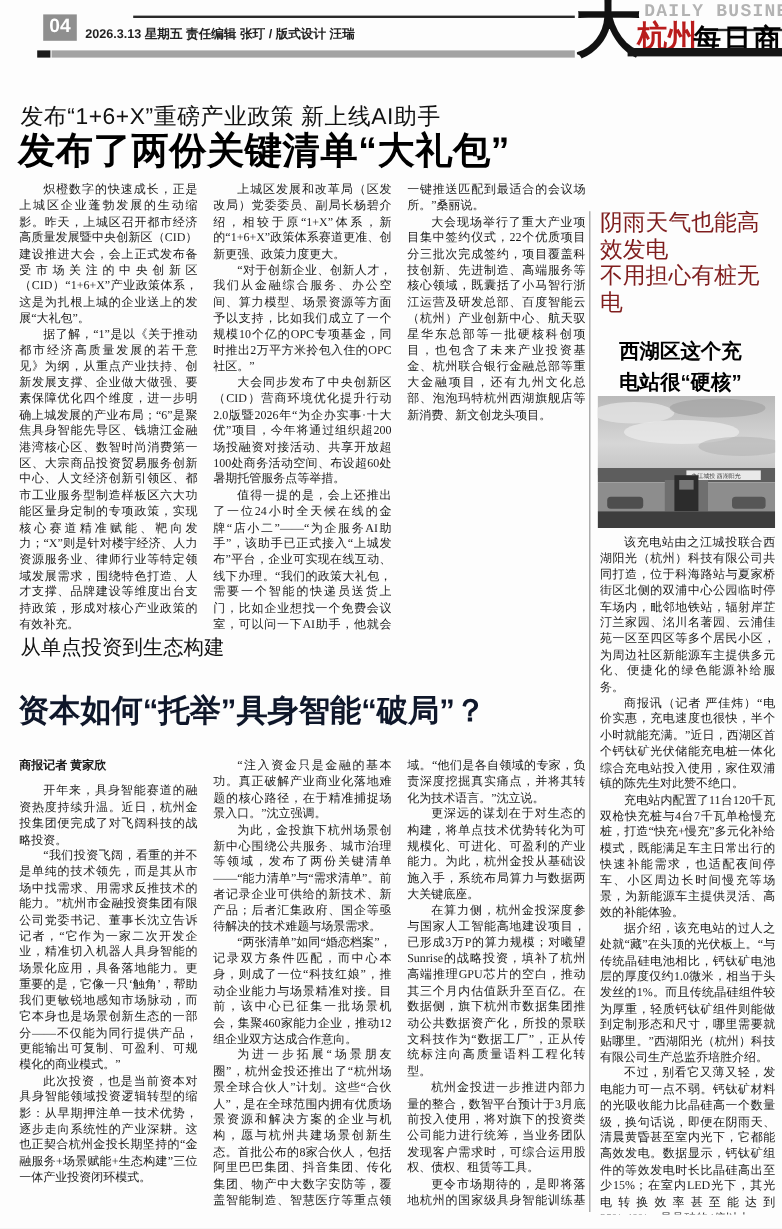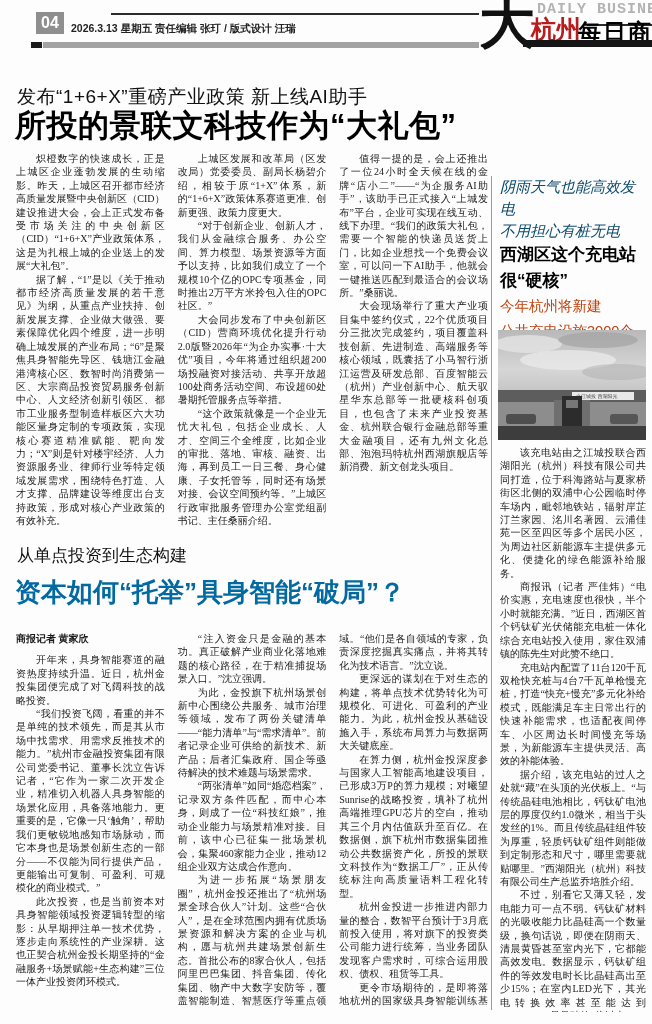--- a/index.html
+++ b/index.html
@@ -33,36 +33,36 @@
   .a1-headline{position:absolute;left:15px;top:105px;font-family:"Liberation Sans",sans-serif;
                font-size:31px;font-weight:900;color:#000;letter-spacing:0.5px;}
   .a1-body{position:absolute;left:16px;top:152px;width:472px;height:398px;
            column-count:3;column-gap:13px;column-fill:auto;overflow:hidden;}
 
   .body-copy p{margin:0;font-size:10px;line-height:13.4px;text-align:justify;
                text-indent:2em;color:#1b1b1b;}
   .body-copy p.byline{text-indent:0;font-weight:bold;margin-bottom:8px;font-size:10px;}
 
   
-  .a2-kicker{position:absolute;left:17px;top:544px;font-family:"Liberation Sans",sans-serif;
+  .a2-kicker{position:absolute;left:17px;top:528px;font-family:"Liberation Sans",sans-serif;
              font-size:17px;color:#111;}
   .a2-headline{position:absolute;left:15px;top:575px;font-family:"Liberation Sans",sans-serif;
-               font-size:26px;font-weight:900;color:#0369a1;text-align:center;}
+               font-size:26px;font-weight:900;color:#0f172a;text-align:center;}
   .a2-body{position:absolute;left:16px;top:632px;width:472px;height:378px;
            column-count:3;column-gap:13px;column-fill:auto;overflow:hidden;}
 
   
   .vdivider{position:absolute;left:491px;top:176px;width:1px;height:834px;background:#9a9a9a;}
 
   
   .a3{position:absolute;left:500px;top:176px;width:146px;}
-  .a3-kicker{font-family:"Liberation Sans",sans-serif;font-size:15px;color:#0c4a6e;
-             line-height:22px;margin:0;font-style:italic;}
+  .a3-kicker{font-family:"Liberation Sans",sans-serif;font-size:19px;color:#7f1d1d;
+             line-height:22px;margin:0;}
   .a3-headline{font-family:"Liberation Sans",sans-serif;font-size:17px;font-weight:900;
-               color:#000;line-height:26px;margin:0;}
+               color:#000;line-height:26px;margin:16px;}
   .a3-subhead{font-family:Liberation Sans, sans-serif;font-size:14.5px;color:#c2410c;
               line-height:25px;margin:0;}
   .a3-photo{position:absolute;left:498px;top:330px;width:148px;height:110px;display:block;}
   .a3-body{position:absolute;left:500px;top:446px;width:146px;height:566px;overflow:hidden;}
 </style>
 </head>
 <body>
 
 <div class="page">
 
@@ -74,28 +74,27 @@
     <div class="masthead-city">杭州</div>
     <div class="hdr-cityline"></div>
     <div class="brand-en">DAILY BUSINESS</div>
     <div class="brand-cn">每日商报</div>
     <div class="hdr-bar-grey"></div>
     <div class="hdr-bar-blackL"></div>
     <div class="hdr-bar-blackR"></div>
   </div>
 
   <div class="a1-kicker">发布“1+6+X”重磅产业政策  新上线AI助手</div>
-  <div class="a1-headline">所投的景联文科技作为“大礼包”</div>
+  <div class="a1-headline">发布了两份关键清单“大礼包”</div>
   <div class="a1-body body-copy">
       <p>炽橙数字的快速成长，正是上城区企业蓬勃发展的生动缩影。昨天，上城区召开都市经济高质量发展暨中央创新区（CID）建设推进大会，会上正式发布备受市场关注的中央创新区（CID）“1+6+X”产业政策体系，这是为扎根上城的企业送上的发展“大礼包”。</p>
       <p>据了解，“1”是以《关于推动都市经济高质量发展的若干意见》为纲，从重点产业扶持、创新发展支撑、企业做大做强、要素保障优化四个维度，进一步明确上城发展的产业布局；“6”是聚焦具身智能先导区、钱塘江金融港湾核心区、数智时尚消费第一区、大宗商品投资贸易服务创新中心、人文经济创新引领区、都市工业服务型制造样板区六大功能区量身定制的专项政策，实现核心赛道精准赋能、靶向发力；“X”则是针对楼宇经济、人力资源服务业、律师行业等特定领域发展需求，围绕特色打造、人才支撑、品牌建设等维度出台支持政策，形成对核心产业政策的有效补充。</p>
       <p>上城区发展和改革局（区发改局）党委委员、副局长杨碧介绍，相较于原“1+X”体系，新的“1+6+X”政策体系赛道更准、创新更强、政策力度更大。</p>
       <p>“对于创新企业、创新人才，我们从金融综合服务、办公空间、算力模型、场景资源等方面予以支持，比如我们成立了一个规模10个亿的OPC专项基金，同时推出2万平方米拎包入住的OPC社区。”</p>
       <p>大会同步发布了中央创新区（CID）营商环境优化提升行动2.0版暨2026年“为企办实事·十大优”项目，今年将通过组织超200场投融资对接活动、共享开放超100处商务活动空间、布设超60处暑期托管服务点等举措。</p>
-      <p>“这个政策就像是一个企业无忧大礼包，包括企业成长、人才、空间三个全维度，比如企业的审批、落地、审核、融资、出海，再到员工一日三餐、身心健康、子女托管等，同时还有场景对接、会议空间预约等。”上城区行政审批服务管理办公室党组副书记、主任桑丽介绍。</p>
       <p>值得一提的是，会上还推出了一位24小时全天候在线的金牌“店小二”——“为企服务AI助手”，该助手已正式接入“上城发布”平台，企业可实现在线互动、线下办理。“我们的政策大礼包，需要一个智能的快递员送货上门，比如企业想找一个免费会议室，可以问一下AI助手，他就会一键推送匹配到最适合的会议场所。”桑丽说。</p>
       <p>大会现场举行了重大产业项目集中签约仪式，22个优质项目分三批次完成签约，项目覆盖科技创新、先进制造、高端服务等核心领域，既囊括了小马智行浙江运营及研发总部、百度智能云（杭州）产业创新中心、航天驭星华东总部等一批硬核科创项目，也包含了未来产业投资基金、杭州联合银行金融总部等重大金融项目，还有九州文化总部、泡泡玛特杭州西湖旗舰店等新消费、新文创龙头项目。</p>
     </div>
 
   <div class="a2-kicker">从单点投资到生态构建</div>
   <div class="a2-headline">资本如何“托举”具身智能“破局”？</div>
   <div class="a2-body body-copy">
     <p class="byline">商报记者 黄家欣</p>
     <span><p>开年来，具身智能赛道的融资热度持续升温。近日，杭州金投集团便完成了对飞阔科技的战略投资。</p><p>“我们投资飞阔，看重的并不是单纯的技术领先，而是其从市场中找需求、用需求反推技术的能力。”杭州市金融投资集团有限公司党委书记、董事长沈立告诉记者，“它作为一家二次开发企业，精准切入机器人具身智能的场景化应用，具备落地能力。更重要的是，它像一只‘触角’，帮助我们更敏锐地感知市场脉动，而它本身也是场景创新生态的一部分——不仅能为同行提供产品，更能输出可复制、可盈利、可规模化的商业模式。”</p><p>此次投资，也是当前资本对具身智能领域投资逻辑转型的缩影：从早期押注单一技术优势，逐步走向系统性的产业深耕。这也正契合杭州金投长期坚持的“金融服务+场景赋能+生态构建”三位一体产业投资闭环模式。</p><p>“注入资金只是金融的基本功。真正破解产业商业化落地难题的核心路径，在于精准捕捉场景入口。”沈立强调。</p><p>为此，金投旗下杭州场景创新中心围绕公共服务、城市治理等领域，发布了两份关键清单——“能力清单”与“需求清单”。前者记录企业可供给的新技术、新产品；后者汇集政府、国企等亟待解决的技术难题与场景需求。</p><p>“两张清单”如同“婚恋档案”，记录双方条件匹配，而中心本身，则成了一位“科技红娘”，推动企业能力与场景精准对接。目前，该中心已征集一批场景机会，集聚460家能力企业，推动12组企业双方达成合作意向。</p><p>为进一步拓展“场景朋友圈”，杭州金投还推出了“杭州场景全球合伙人”计划。这些“合伙人”，是在全球范围内拥有优质场景资源和解决方案的企业与机构，愿与杭州共建场景创新生态。首批公布的8家合伙人，包括阿里巴巴集团、抖音集团、传化集团、物产中大数字安防等，覆盖智能制造、智慧医疗等重点领域。“他们是各自领域的专家，负责深度挖掘真实痛点，并将其转化为技术语言。”沈立说。</p><p>更深远的谋划在于对生态的构建，将单点技术优势转化为可规模化、可进化、可盈利的产业能力。为此，杭州金投从基础设施入手，系统布局算力与数据两大关键底座。</p><p>在算力侧，杭州金投深度参与国家人工智能高地建设项目，已形成3万P的算力规模；对曦望Sunrise的战略投资，填补了杭州高端推理GPU芯片的空白，推动其三个月内估值跃升至百亿。在数据侧，旗下杭州市数据集团推动公共数据资产化，所投的景联文科技作为“数据工厂”，正从传统标注向高质量语料工程化转型。</p><p>杭州金投进一步推进内部力量的整合，数智平台预计于3月底前投入使用，将对旗下的投资类公司能力进行统筹，当业务团队发现客户需求时，可综合运用股权、债权、租赁等工具。</p><p>更令市场期待的，是即将落地杭州的国家级具身智能训练基地。“国内长期缺乏一个能将实验室技术与线下能力高效对接的仿真测试平台，我们要拼接上这‘最后一公里’，提供验证与孵化环境，加速技术落地。”沈立信心满满地表示。这也意味着，手握场景与资本的杭州金投正以资本链带动产业链深化，抢占新质生产力的关键赛道建设。</p></span>
   </div>

